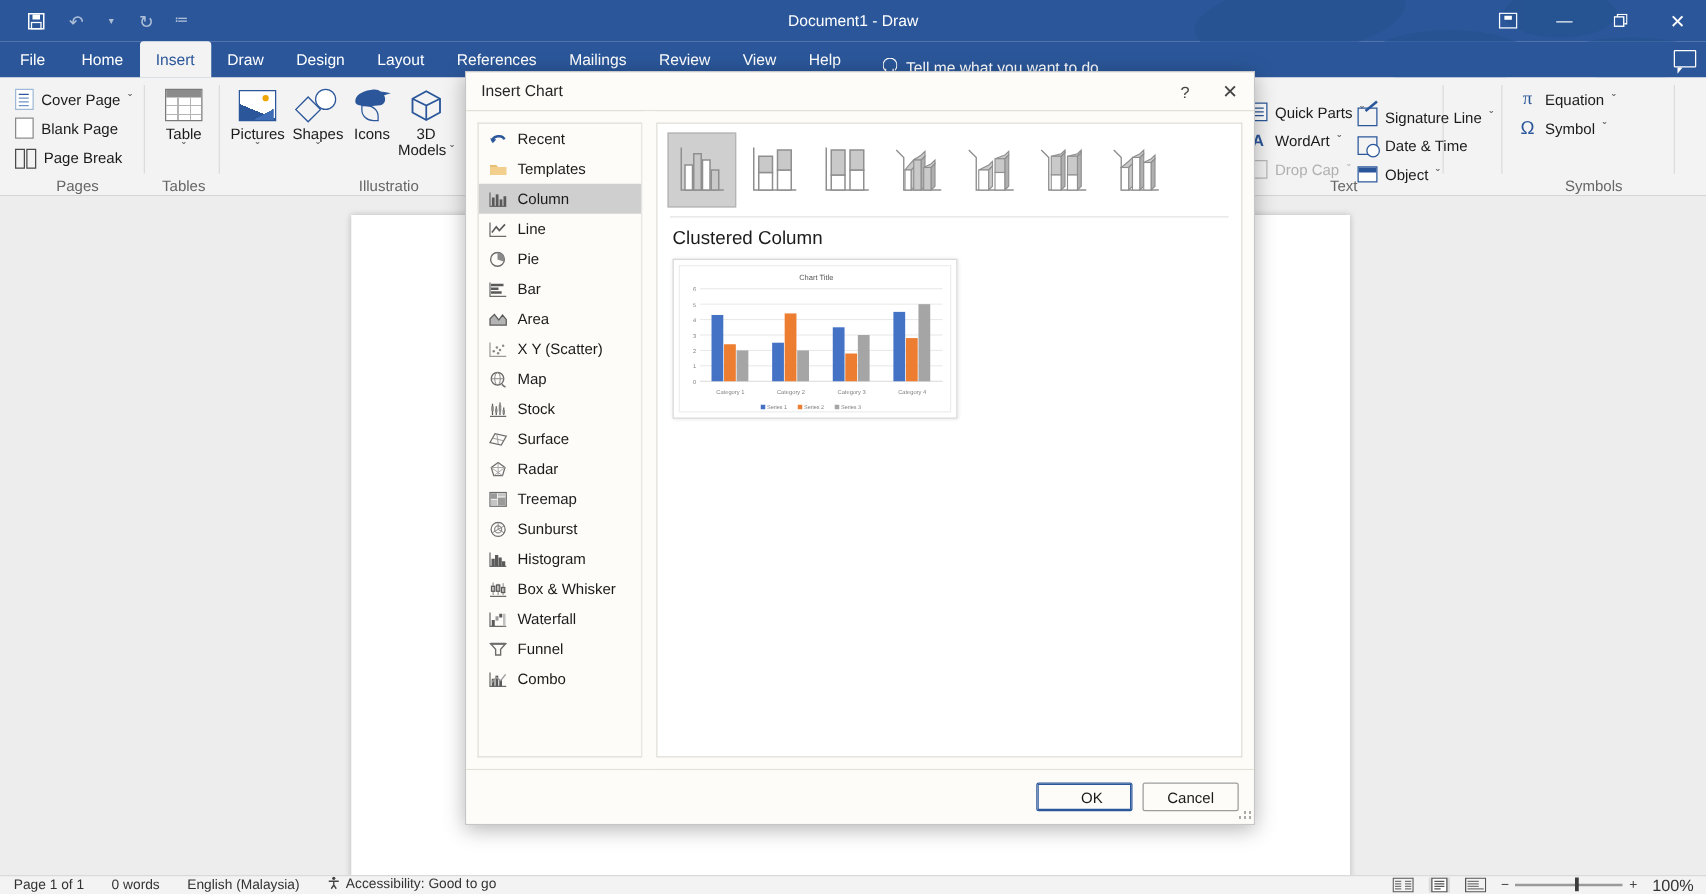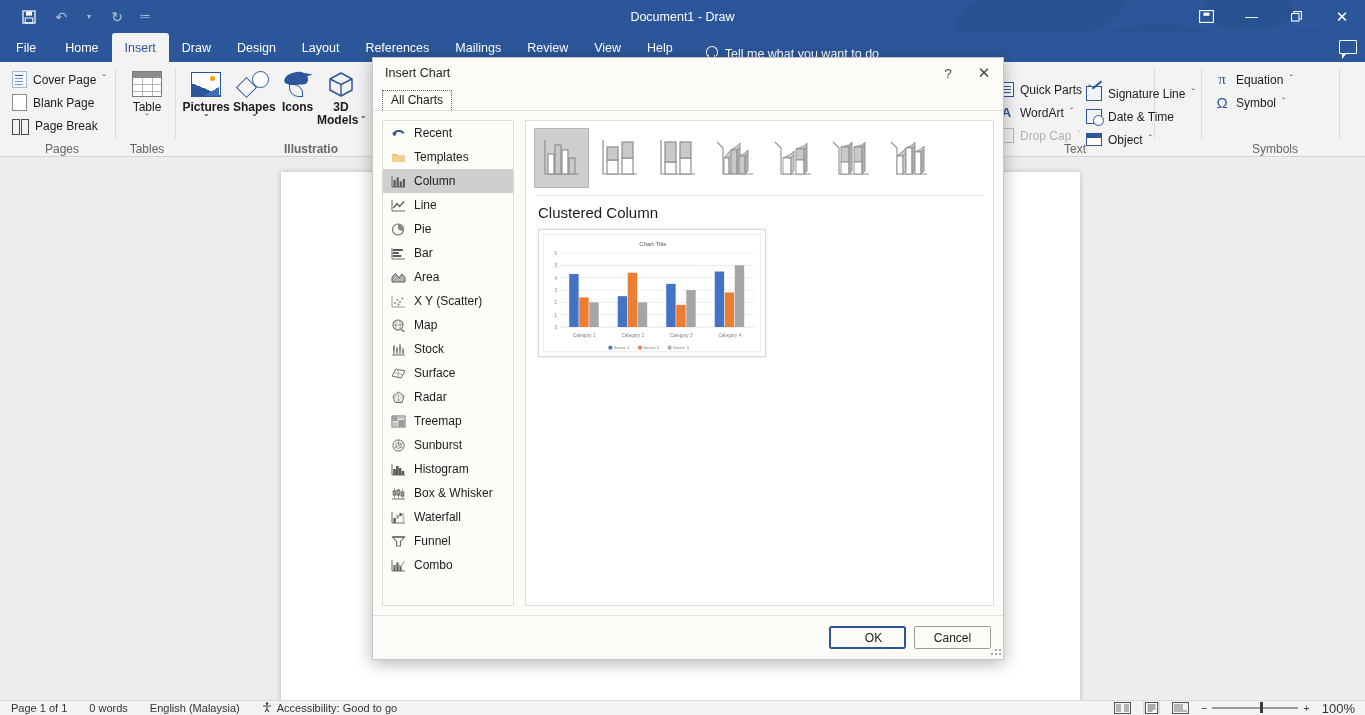--- a/index.html
+++ b/index.html
@@ -341,21 +341,21 @@
         <span class="ic">
             <span class="ic-table"></span>
           </span>
         <span>Table</span>
         <span class="cv">ˇ</span>
       </div>
       <div class="glabel">Tables</div>
       <div class="sep"></div>
     </div>
 
-    <div class="rgroup" style="left:180px; width:185px;font-weight:bold;">
+    <div class="rgroup" style="left:180px; width:185px;">
       <div style="display:flex; gap:0; padding-left:2px;">
         <div class="bigbtn">
           <span class="ic">
             <span class="ic-pic">
                 <span class="sun"></span>
                 <span class="mtn"></span>
                 <span class="mtn2"></span>
               </span>
           </span>
           <span>Pictures</span>
@@ -511,23 +511,20 @@
 
   <div class="dialog">
     <div class="dlg-title">
       <span>Insert Chart</span>
       <span class="btns">
         <span class="tb">?</span>
         <span class="tb close">✕</span>
       </span>
     </div>
 
-    <div class="dlg-tabs">
-      <span class="dtab">All Charts</span>
-    </div>
 
     <div class="dlg-body">
 
       <div class="chartlist">
         <div class="cl-item">
           <span class="cl-ic">
               <svg width="15" height="13" viewBox="0 0 15 13">
                 <path d="M3 8 C3 3.5 11 2.5 12.5 6.5" stroke="#2b579a" stroke-width="2" fill="none"></path>
                 <path d="M1 5.5 L3.2 9.5 L6 6.5 Z" fill="#2b579a"></path>
               </svg>

